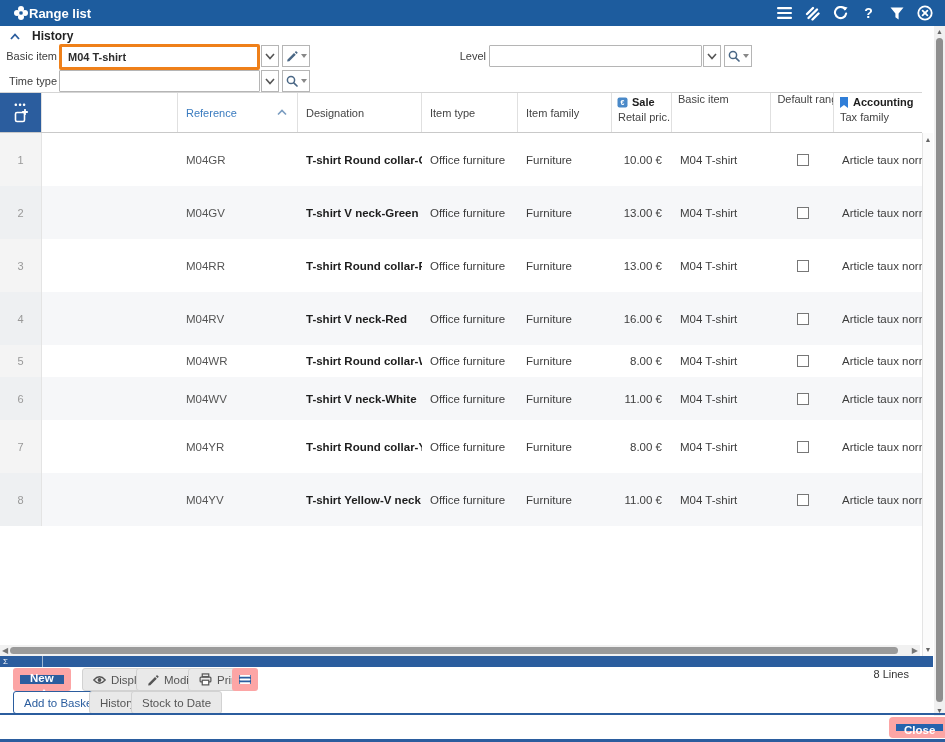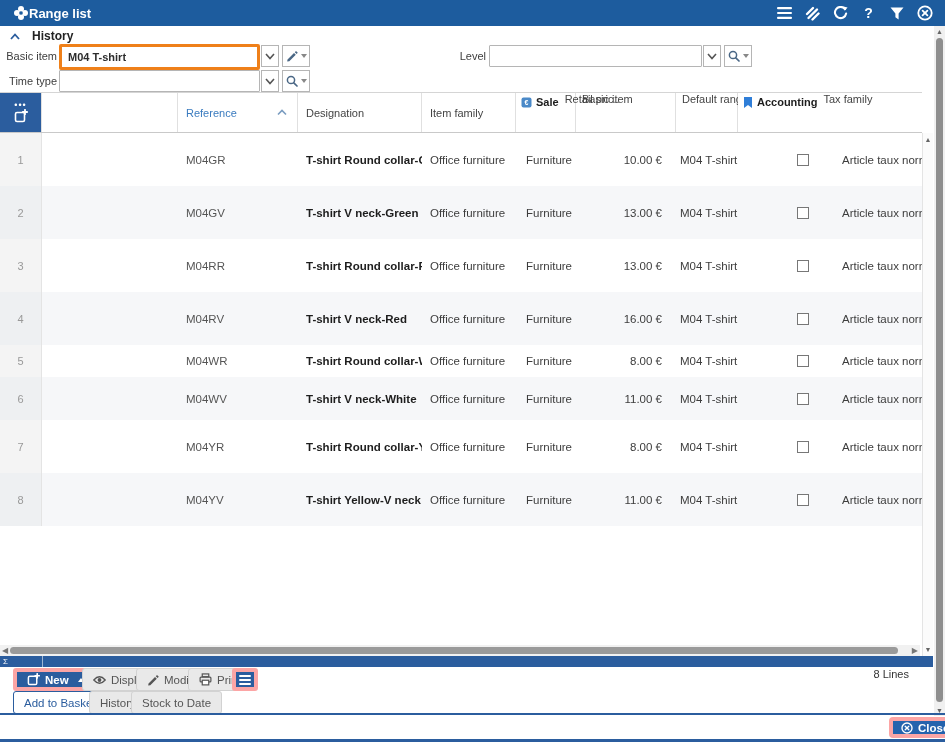--- a/index.html
+++ b/index.html
@@ -35,21 +35,21 @@
   
   .grid-header{position:absolute;left:0;top:92px;width:922px;height:41px;display:flex;
     border-top:1px solid #d5d5d5;border-bottom:1px solid #c9c9c9;background:#fff;}
   .hc{border-right:1px solid #e0e0e0;height:100%;}
   .h-corner{width:42px;background:var(--accent);display:flex;flex-direction:column;align-items:center;justify-content:center;color:#fff;cursor:pointer;}
   .h-corner .dots{font-size:9px;letter-spacing:1px;line-height:7px;}
   .h-img{width:136px;}
   .h-single{display:flex;align-items:center;padding-left:8px;font-size:11px;color:#444;}
   .h-ref{width:120px;color:var(--link);justify-content:space-between;padding-right:10px;cursor:pointer;}
   .h-des{width:124px;} .h-type{width:96px;} .h-fam{width:94px;}
-  .h-group{display:flex;flex-direction:row;}
+  .h-group{display:flex;flex-direction:column;}
   .hg-top{height:18px;display:flex;align-items:center;padding-left:5px;gap:4px;font-size:11px;font-weight:bold;color:#1d1d1d;white-space:nowrap;}
   .hg-bottom{flex:1;display:flex;}
   .hg-sub{font-size:11px;color:#444;padding-left:6px;display:flex;align-items:flex-start;white-space:nowrap;overflow:hidden;}
   .h-sale{width:60px;} .h-feat{width:162px;} .h-acct{width:88px;text-align:center;}
   .sub-basic{width:100px;border-right:1px solid #e0e0e0;height:100%;}
   .sub-range{width:62px;}
   
   .grid-body{position:absolute;left:0;top:133px;width:922px;}
   .row{display:flex;width:100%;}
   .row.striped{background:#f6f7f9;}
@@ -73,21 +73,21 @@
   .vscroll-outer{position:absolute;left:934px;top:26px;width:11px;height:690px;background:#f0f0f0;}
   .vscroll-outer .thumb{position:absolute;left:2px;top:12px;width:7px;height:664px;background:#8e8e8e;border-radius:4px;}
   .sarrow{position:absolute;width:100%;text-align:center;font-size:7px;color:#666;}
   
   .sigma-bar{position:absolute;left:0;top:656px;width:933px;height:11px;background:var(--accent);color:#fff;
     font-size:8px;line-height:11px;padding-left:3px;}
   .sigma-bar .div1{position:absolute;left:42px;top:0;width:1px;height:11px;background:rgba(255,255,255,.55);}
   
   .btn{position:absolute;height:23px;border-radius:3px;display:flex;align-items:center;justify-content:center;
     font-size:11.5px;cursor:pointer;padding:0 10px;gap:5px;font-family:inherit;}
-  .btn-primary{background:var(--accent);border:4px solid #fca5a5;color:#fff;font-weight:bold;}
+  .btn-primary{background:var(--accent);border:7px solid #fca5a5;color:#fff;font-weight:bold;flex-direction:column;}
   .btn-gray{background:var(--btn-gray);border:1px solid var(--btn-gray-border);color:var(--btn-gray-text);}
   .btn-outline{background:#fff;border:1px solid var(--accent);color:var(--accent);}
   .tri-up-w{width:0;height:0;border-left:3px solid transparent;border-right:3px solid transparent;border-bottom:4px solid #fff;margin-left:4px;}
   .lines-count{position:absolute;right:36px;top:668px;font-size:11px;color:#333;}
   .footer-sep{position:absolute;left:0;top:713px;width:945px;height:2px;background:var(--accent);}
 </style>
 </head>
 <body>
 
 <div class="topbar">
@@ -206,20 +206,21 @@
     </svg>
   </div>
   <div class="hc h-img"></div>
   <div class="hc h-single h-ref">
     <span>Reference</span>
     <svg width="10" height="7" viewBox="0 0 10 7">
         <polyline points="1,5.5 5,1.5 9,5.5" fill="none" stroke="#7a9cc0" stroke-width="1.6"></polyline>
       </svg>
   </div>
   <div class="hc h-single h-des">Designation</div>
+  <div class="hc h-single h-type">Item type</div>
   <div class="hc h-single h-fam">Item family</div>
   <div class="hc h-group h-sale">
     <div class="hg-top">
       <svg width="11" height="11" viewBox="0 0 11 11">
           <rect x="0.5" y="0.5" width="10" height="10" rx="2" fill="#4a89c8"></rect>
           <text x="5.5" y="8" font-size="7" fill="#fff" text-anchor="middle" font-family="Liberation Sans,sans-serif">€</text>
         </svg>
       <span>Sale</span>
     </div>
     <div class="hg-bottom">

